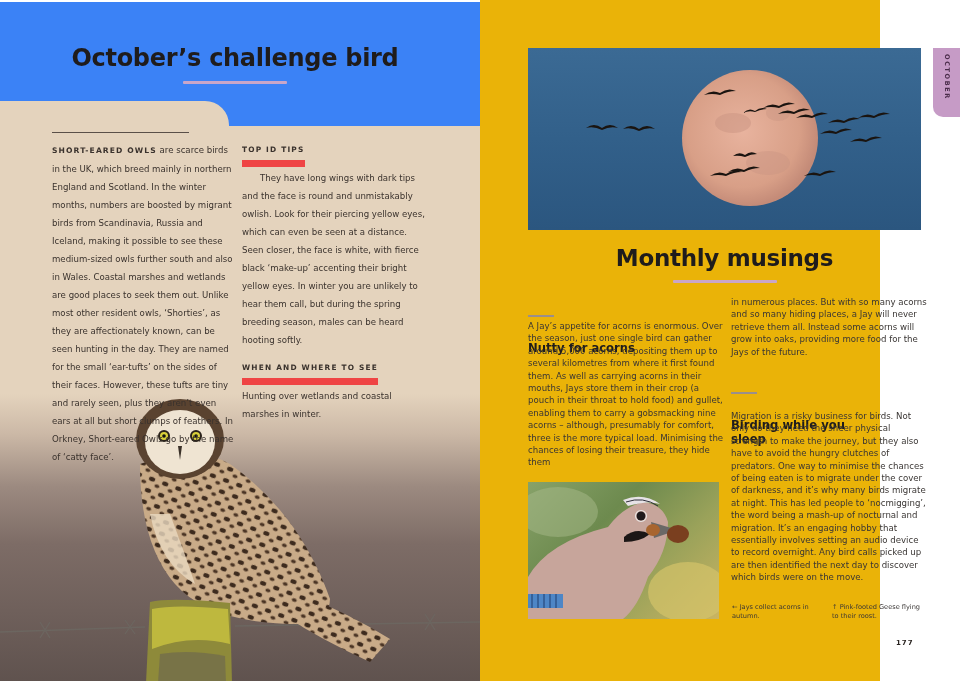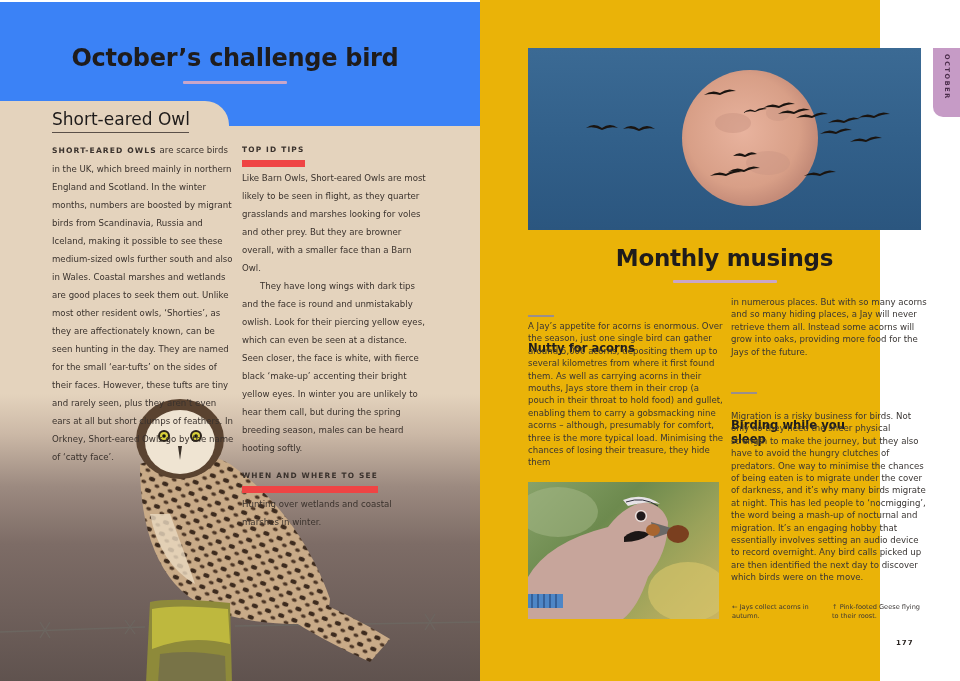--- a/index.html
+++ b/index.html
@@ -110,30 +110,28 @@
       <circle cx="164" cy="42" r="1.8" fill="#111"></circle>
       <circle cx="196" cy="42" r="1.8" fill="#111"></circle>
       <path d="M178 52 L182 52 L180 66 Z" fill="#3b3128"></path>
 
       <path d="M150 208 Q170 203 230 209 L232 289 L146 289 Z" fill="#8e8a3a"></path>
       <path d="M152 215 Q175 210 228 215 L230 250 Q190 240 152 255 Z" fill="#c7bf3f" opacity="0.85"></path>
       <path d="M160 260 Q190 255 225 262 L226 289 L158 289 Z" fill="#6f6a4d" opacity="0.7"></path>
     </svg>
   </div>
 
-  <div class="bird-heading">Short-eared Owl</div>
   <div class="bird-heading-line"></div>
 
   <div class="col-left body-text">
     <span class="smallcaps">SHORT-EARED OWLS</span><span> are scarce birds in the UK, which breed mainly in northern England and Scotland. In the winter months, numbers are boosted by migrant birds from Scandinavia, Russia and Iceland, making it possible to see these medium-sized owls further south and also in Wales. Coastal marshes and wetlands are good places to seek them out. Unlike most other resident owls, ‘Shorties’, as they are affectionately known, can be seen hunting in the day. They are named for the small ‘ear-tufts’ on the sides of their faces. However, these tufts are tiny and rarely seen, plus they aren’t even ears at all but short clumps of feathers. In Orkney, Short-eared Owls go by the name of ‘catty face’.</span>
   </div>
 
   <div class="col-right body-text">
     <div class="sub-label">TOP ID TIPS</div>
-    <p>Like Barn Owls, Short-eared Owls are most likely to be seen in flight, as they quarter grasslands and marshes looking for voles and other prey. But they are browner overall, with a smaller face than a Barn Owl.</p>
     <p class="indent">They have long wings with dark tips and the face is round and unmistakably owlish. Look for their piercing yellow eyes, which can even be seen at a distance. Seen closer, the face is white, with fierce black ‘make-up’ accenting their bright yellow eyes. In winter you are unlikely to hear them call, but during the spring breeding season, males can be heard hooting softly.</p>
     <div class="spacer"></div>
     <div class="sub-label">WHEN AND WHERE TO SEE</div>
     <p>Hunting over wetlands and coastal marshes in winter.</p>
   </div>
 </div>
 
 <div class="right-page">
   <div class="moon-photo">
     <svg width="393" height="182" viewBox="0 0 393 182">

